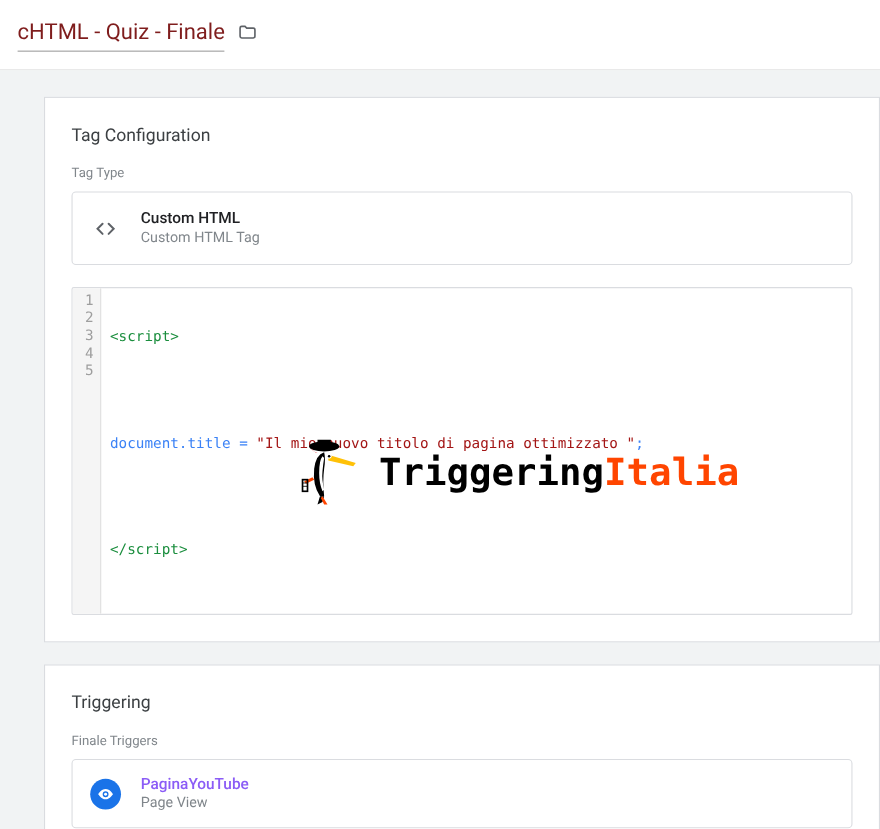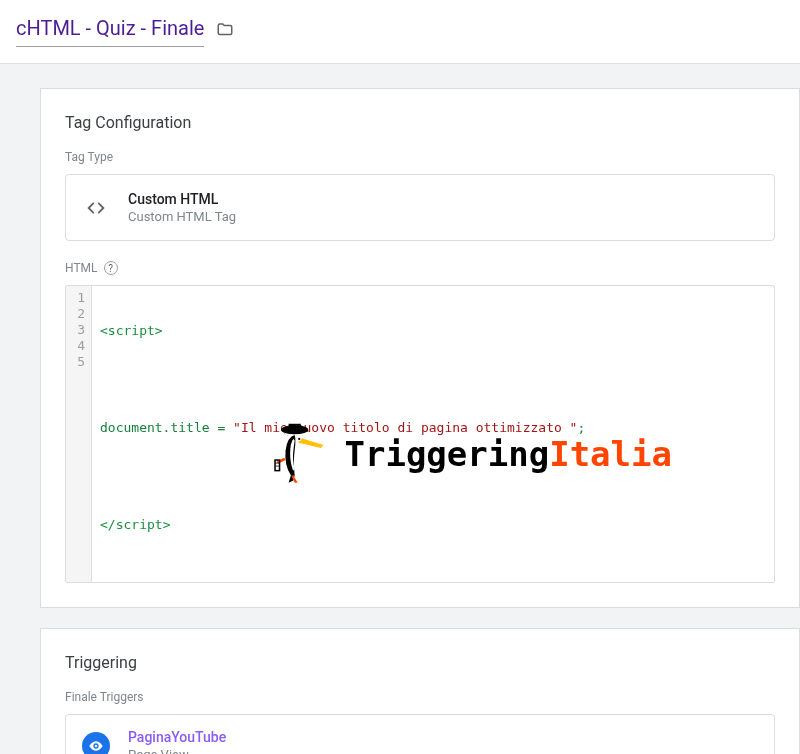--- a/index.html
+++ b/index.html
@@ -1,19 +1,19 @@
 <!DOCTYPE html>
 <html><head>
 <meta charset="utf-8">
 <style>
 * { box-sizing: border-box; margin: 0; padding: 0; }
 body { font-family: Roboto, "Helvetica Neue", Arial, sans-serif; background: #fff; color: #202124; width: 800px; }
 
 .header { display: flex; align-items: center; padding: 16px 20px 16px 16px; border-bottom: 1px solid #e0e0e0; }
-.header-title { font-size: 20px; color: #4c1d95; font-weight: 400; border-bottom: 1px solid #9e9e9e; padding-bottom: 6px; margin-right: 12px; }
+.header-title { font-size: 20px; color: #7f1d1d; font-weight: 400; border-bottom: 1px solid #9e9e9e; padding-bottom: 6px; margin-right: 12px; }
 .folder-icon { width: 18px; height: 18px; color: #5f6368; }
 
 .page-body { background: #f1f3f4; padding: 24px 0 24px 40px; }
 
 .card { background: #fff; border: 1px solid #dadce0; border-radius: 0; padding: 24px; margin-bottom: 20px; }
 .card-title { font-size: 16px; color: #3c4043; font-weight: 400; margin-bottom: 18px; }
 .section-label { font-size: 12px; color: #80868b; margin-bottom: 10px; display: flex; align-items: center; gap: 6px; }
 
 .tag-type-row { display: flex; align-items: center; border: 1px solid #dadce0; border-radius: 4px; padding: 16px; margin-bottom: 20px; }
 .tag-type-icon { width: 28px; height: 28px; display: flex; align-items: center; justify-content: center; margin-right: 18px; color: #5f6368; font-size: 18px; }
@@ -21,21 +21,21 @@
 .tag-type-sub { font-size: 13px; color: #80868b; margin-top: 2px; }
 
 .help-icon { width: 14px; height: 14px; border: 1px solid #9aa0a6; border-radius: 50%; display: inline-flex; align-items: center; justify-content: center; font-size: 10px; color: #5f6368; }
 
 .code-editor { border: 1px solid #dadce0; border-radius: 2px; display: flex; font-family: Menlo, Monaco, Consolas, monospace; font-size: 13px; line-height: 1.25; height: 298px; overflow: hidden; position: relative; }
 .gutter { background: #f5f5f5; border-right: 1px solid #e0e0e0; padding: 4px 6px; text-align: right; color: #9e9e9e; user-select: none; min-width: 26px; }
 .gutter div { height: 16px; }
 .code-area { padding: 4px 8px; flex: 1; white-space: pre; position: relative; }
 .code-area .line { height: 16px; }
 .tok-tag { color: #1b8e3e; }
-.tok-prop { color: #15803d; }
+.tok-prop { color: #3b82f6; }
 .tok-str { color: #a31515; }
 
 .logo-overlay { position: absolute; left: 180px; top: 118px; width: 400px; display: flex; align-items: center; gap: 12px; }
 .logo-text { font-size: 34px; font-weight: 700; color: #000; white-space: nowrap; }
 .logo-text .italia { color: #ff4500; }
 
 .trigger-row { display: flex; align-items: center; border: 1px solid #dadce0; border-radius: 4px; padding: 14px 16px; }
 .trigger-icon { width: 28px; height: 28px; border-radius: 50%; background: #1a73e8; display: flex; align-items: center; justify-content: center; margin-right: 18px; color: #fff; }
 .trigger-name { font-size: 14px; color: #8b5cf6; font-weight: 500; }
 .trigger-sub { font-size: 13px; color: #80868b; margin-top: 2px; }
@@ -64,24 +64,20 @@
             <polyline points="9 7 4 12 9 17"></polyline>
             <polyline points="15 7 20 12 15 17"></polyline>
           </svg>
       </div>
       <div>
         <div class="tag-type-name">Custom HTML</div>
         <div class="tag-type-sub">Custom HTML Tag</div>
       </div>
     </div>
 
-    <div class="section-label">
-      <span>HTML</span>
-      <span class="help-icon">?</span>
-    </div>
 
     <div class="code-editor">
       <div class="gutter">
         <div>1</div>
         <div>2</div>
         <div>3</div>
         <div>4</div>
         <div>5</div>
       </div>
       <div class="code-area">

